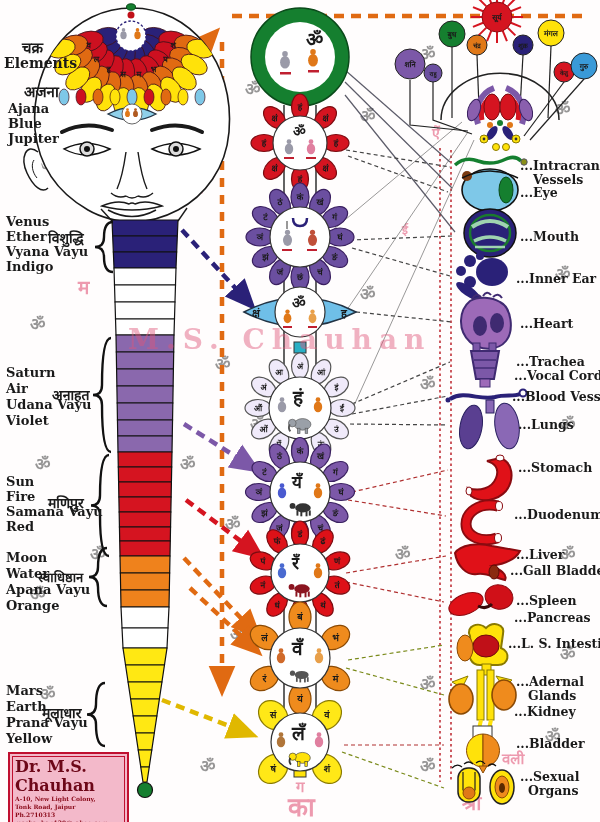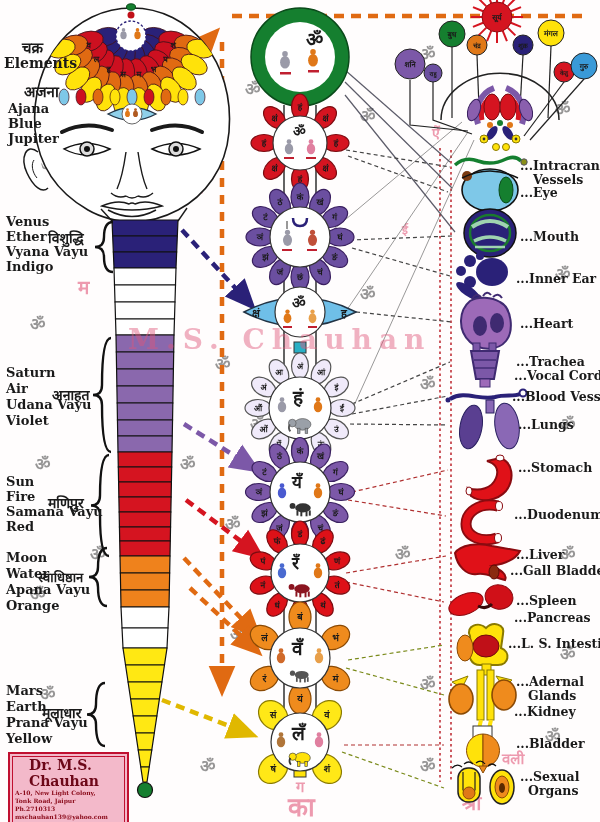--- a/index.html
+++ b/index.html
@@ -8,21 +8,21 @@
   svg text{user-select:none;}
   .blk{font-family:"DejaVu Serif",serif;font-weight:bold;fill:#1a1a1a;}
   .dev{font-family:"DejaVu Sans",sans-serif;font-weight:bold;fill:#1a1a1a;}
   .wmg{font-family:"DejaVu Sans",sans-serif;font-weight:bold;fill:#e87a95;opacity:.75;}
   #big-watermark{position:absolute;left:128px;top:323px;width:360px;
       font-family:"DejaVu Serif",serif;font-weight:bold;font-size:28px;letter-spacing:7px;
       color:#e0567a;opacity:.45;pointer-events:none;z-index:3;}
   .contact{position:absolute;left:8px;top:752px;width:108px;z-index:4;
       background:#f3b9ca;border:2px solid #c01030;box-shadow:inset 0 0 0 2px #f3b9ca,inset 0 0 0 3px #c01030;
       padding:3px 4px 3px 5px;}
-  .c-title{font-size:14px;font-weight:bold;color:#6d0718;font-family:"DejaVu Serif",serif;margin-left:14px;}
+  .c-title{font-size:16px;font-weight:bold;color:#6d0718;font-family:"DejaVu Serif",serif;}
   .c-line{font-size:6px;font-weight:bold;color:#8a0a1a;line-height:8px;font-family:"DejaVu Serif",serif;}
 </style>
 </head>
 <body>
 
 <div id="page">
 
 <svg id="art" width="600" height="822" viewBox="0 0 600 822">
 <defs>
   <symbol id="fig" viewBox="0 0 20 26">

